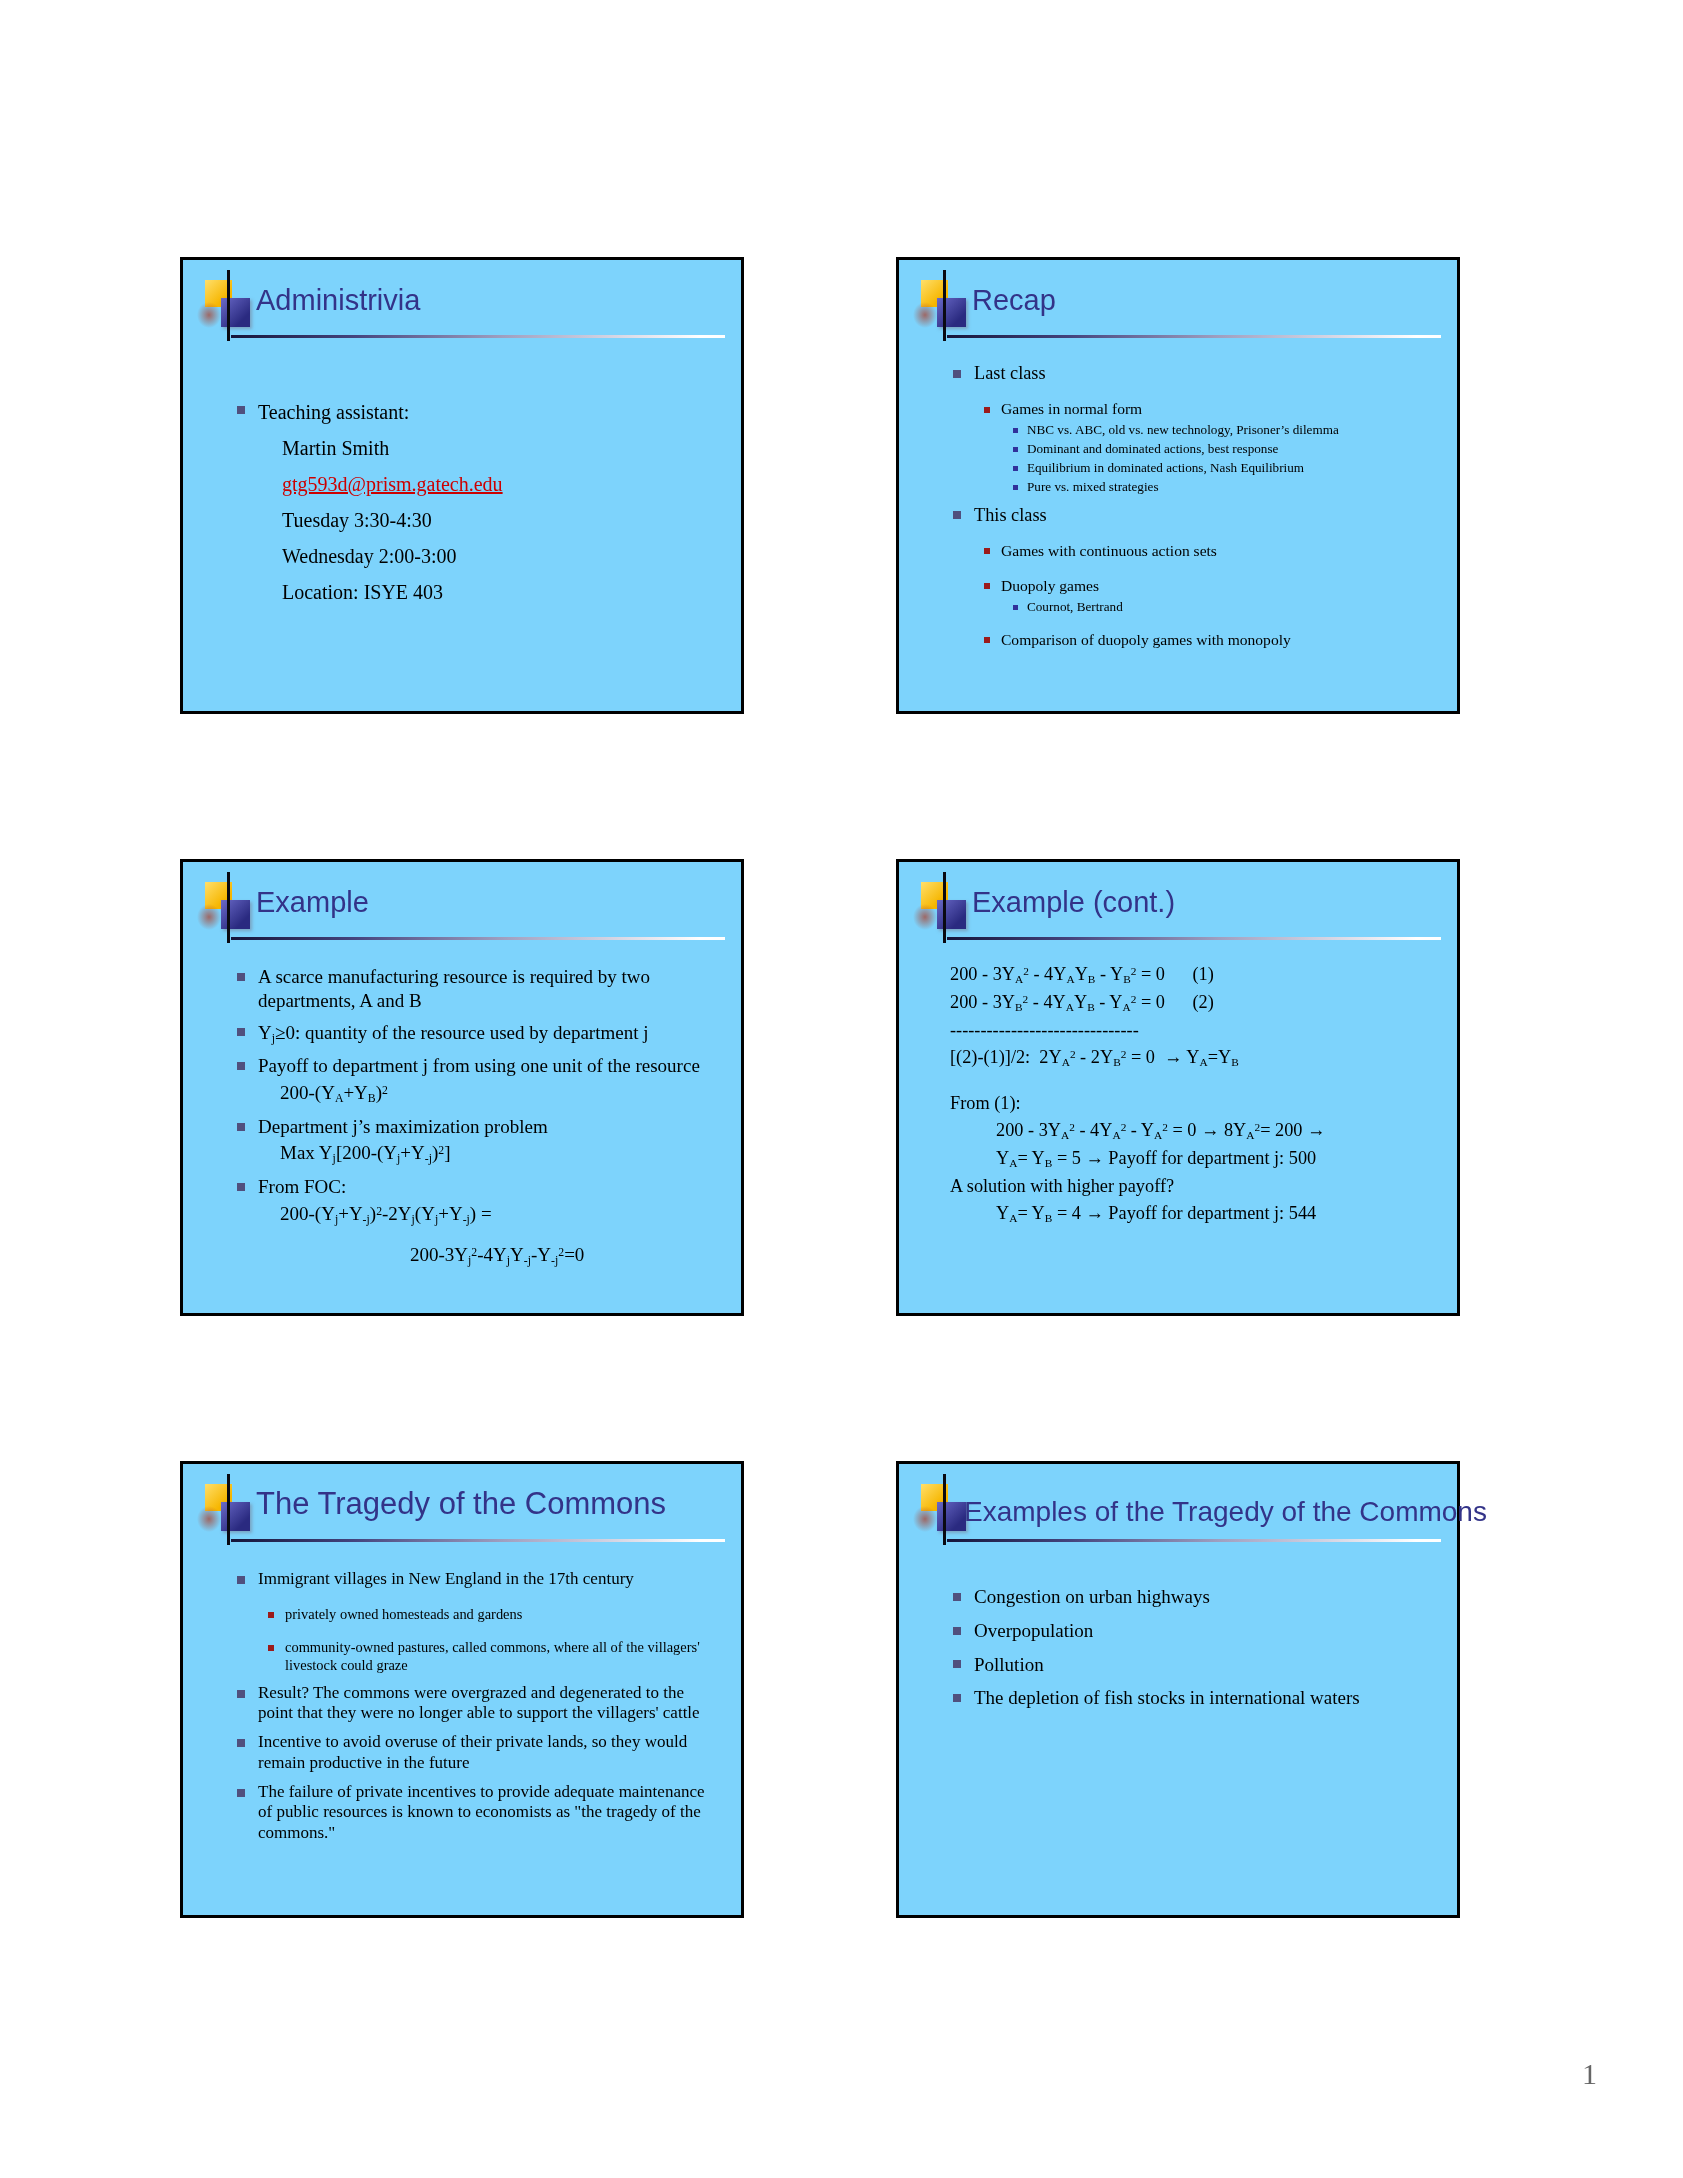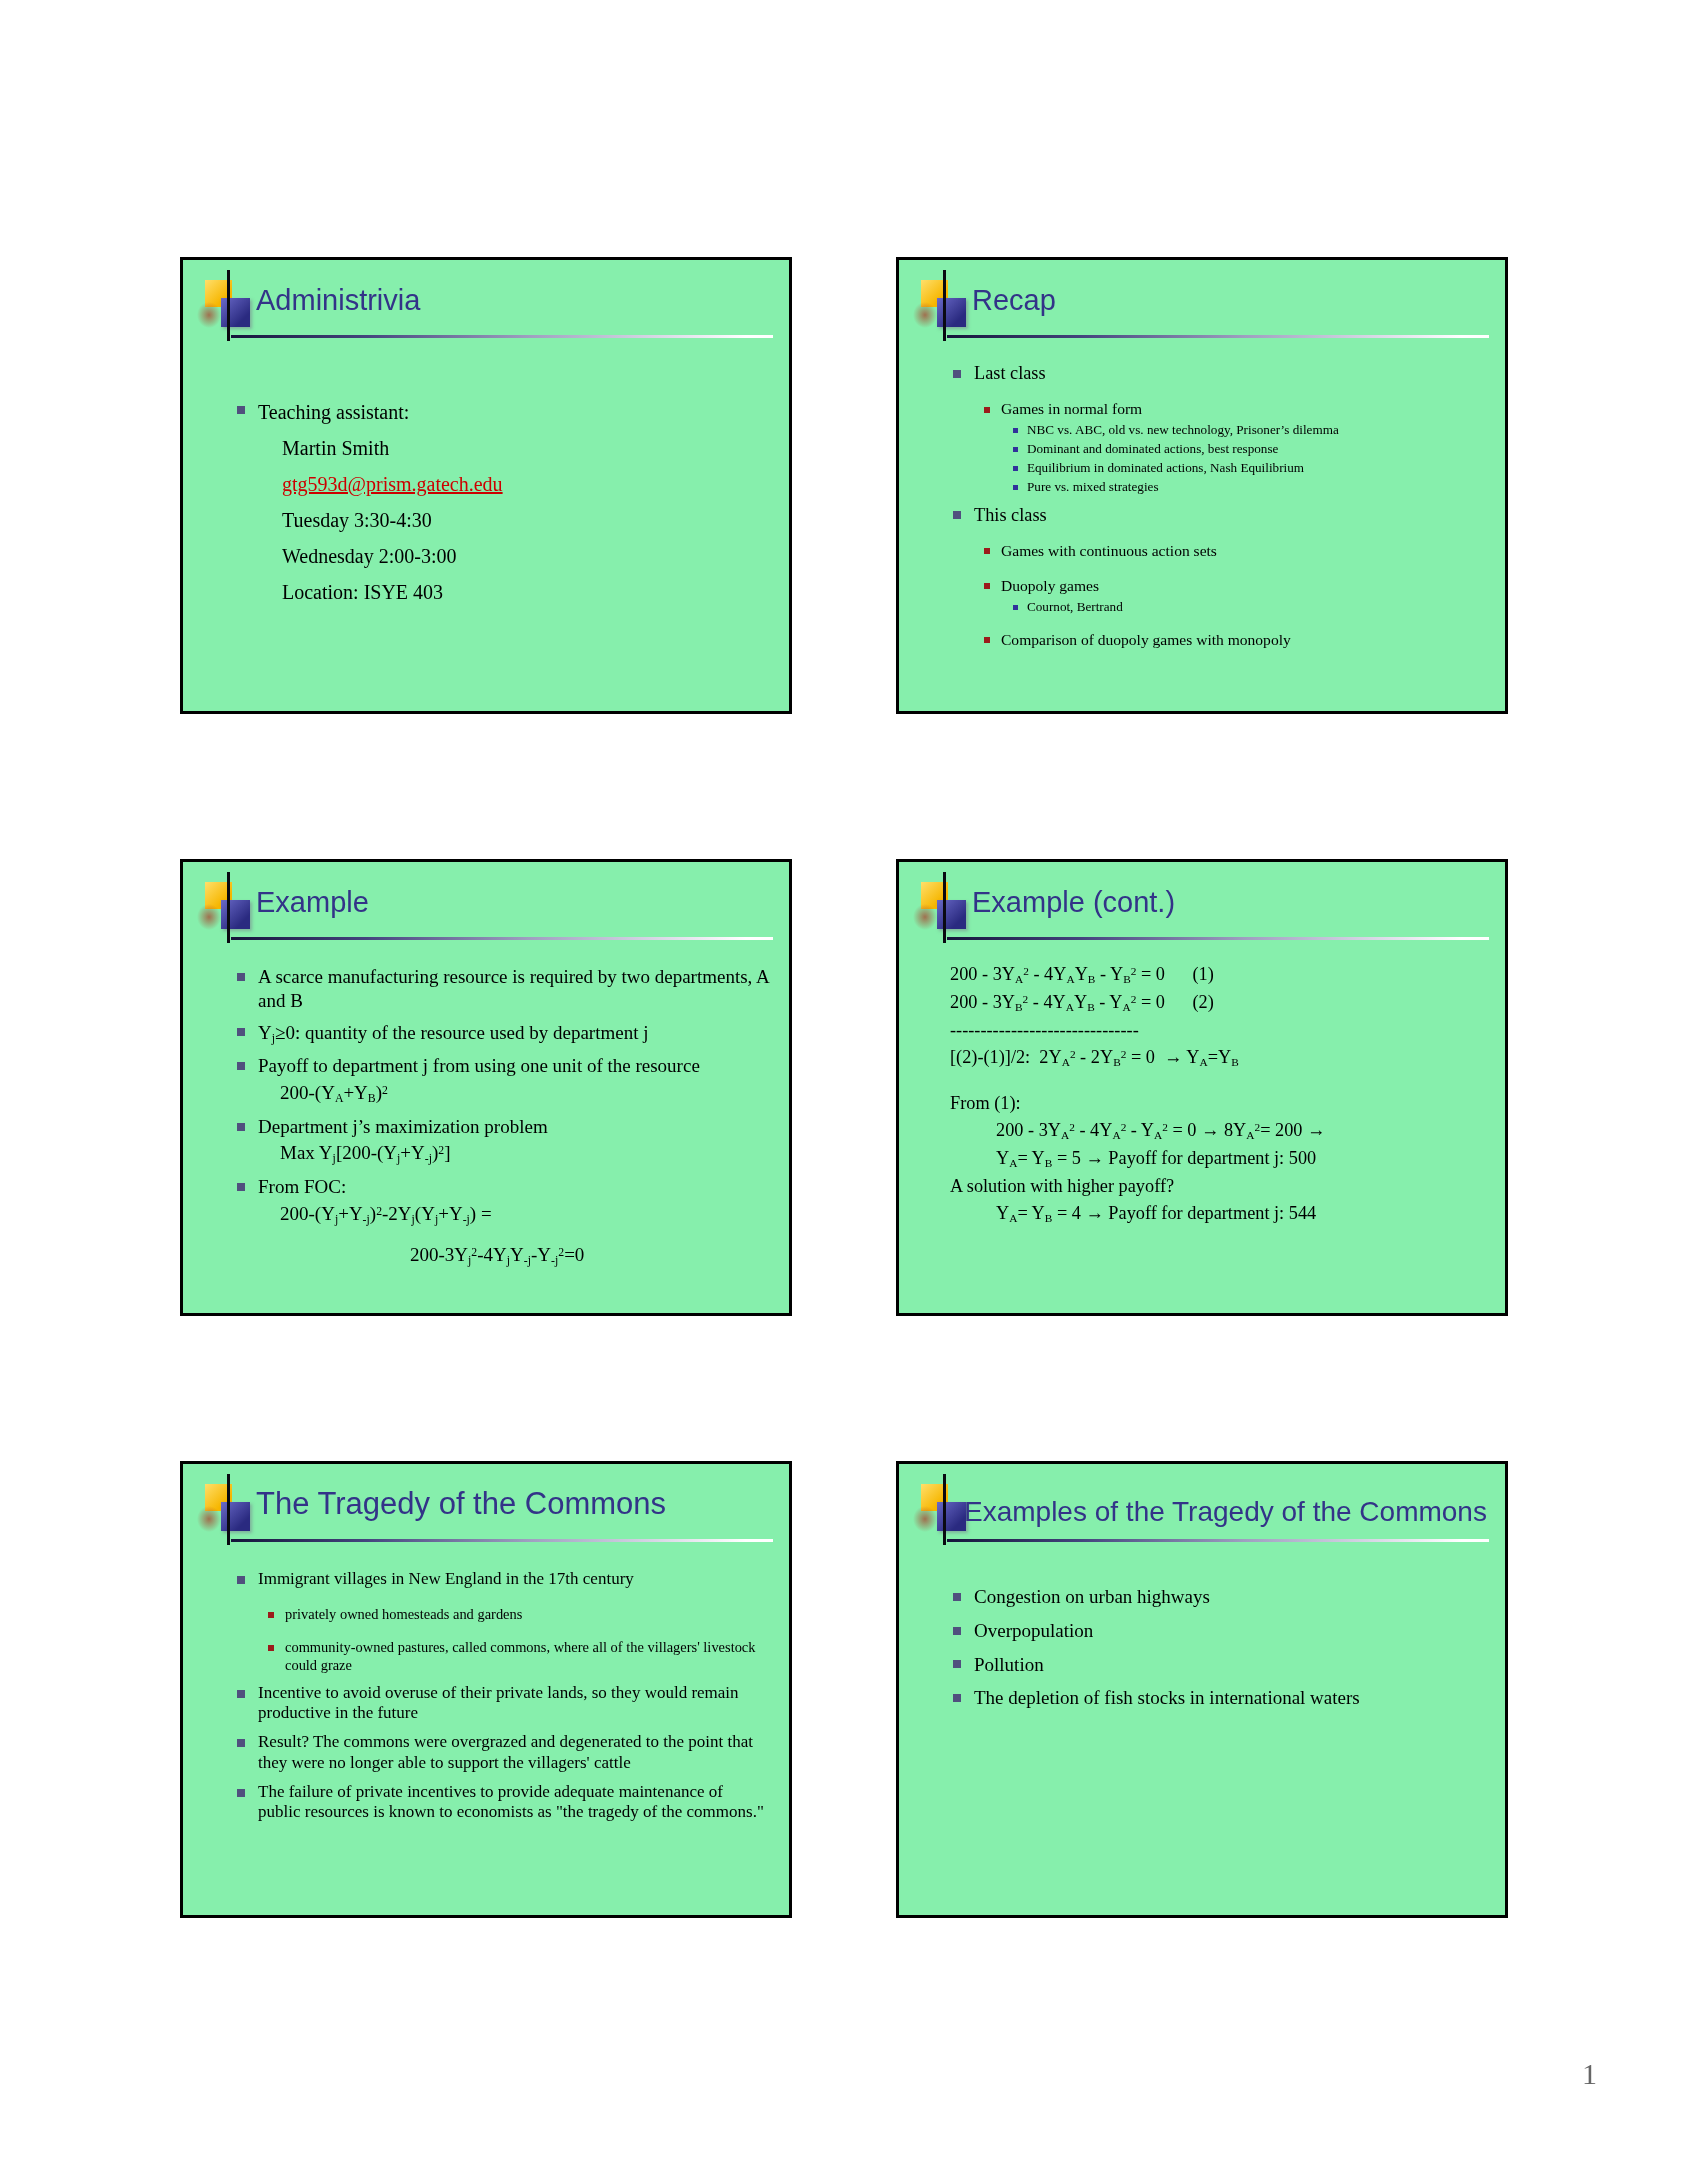--- a/index.html
+++ b/index.html
@@ -2,21 +2,21 @@
 <html><head>
 <meta charset="utf-8">
 <style>
   * { margin:0; padding:0; box-sizing:border-box; }
   html,body { background:#ffffff; }
   .page {
     position:relative; width:1683px; height:2178px; background:#ffffff;
     font-family:"Liberation Sans","DejaVu Sans",sans-serif; color:#000; overflow:hidden;
   }
   .slide {
-    position:absolute; width:612px; height:457px; background:#86efac; border:3px solid #000;
+    position:absolute; width:564px; height:457px; background:#7dd3fc; border:3px solid #000;
   }
   .s1 { left:180px; top:257px; }
   .s2 { left:896px; top:257px; }
   .s3 { left:180px; top:859px; }
   .s4 { left:896px; top:859px; }
   .s5 { left:180px; top:1461px; }
   .s6 { left:896px; top:1461px; }
 
   .slide-title {
     position:absolute; left:73px; top:24px; color:#333388; font-size:29px; white-space:nowrap;
@@ -171,22 +171,22 @@
       <div class="logo-red"></div>
       <div class="logo-blue"></div>
       <div class="logo-line"></div>
     </div>
     <div class="slide-title">The Tragedy of the Commons</div>
     <div class="title-rule"></div>
     <div class="content">
         <div class="b1">Immigrant villages in New England in the 17th century</div>
         <div class="b2">privately owned homesteads and gardens</div>
         <div class="b2">community-owned pastures, called commons, where all of the villagers' livestock could graze</div>
+        <div class="b1">Result? The commons were overgrazed and degenerated to the point that they were no longer able to support the villagers' cattle</div>
         <div class="b1">Incentive to avoid overuse of their private lands, so they would remain productive in the future</div>
-        <div class="b1">Result? The commons were overgrazed and degenerated to the point that they were no longer able to support the villagers' cattle</div>
         <div class="b1">The failure of private incentives to provide adequate maintenance of public resources is known to economists as "the tragedy of the commons."</div>
       </div>
   </div>
 
   <div class="slide s6">
     <div class="logo">
       <div class="logo-yellow"></div>
       <div class="logo-red"></div>
       <div class="logo-blue"></div>
       <div class="logo-line"></div>

